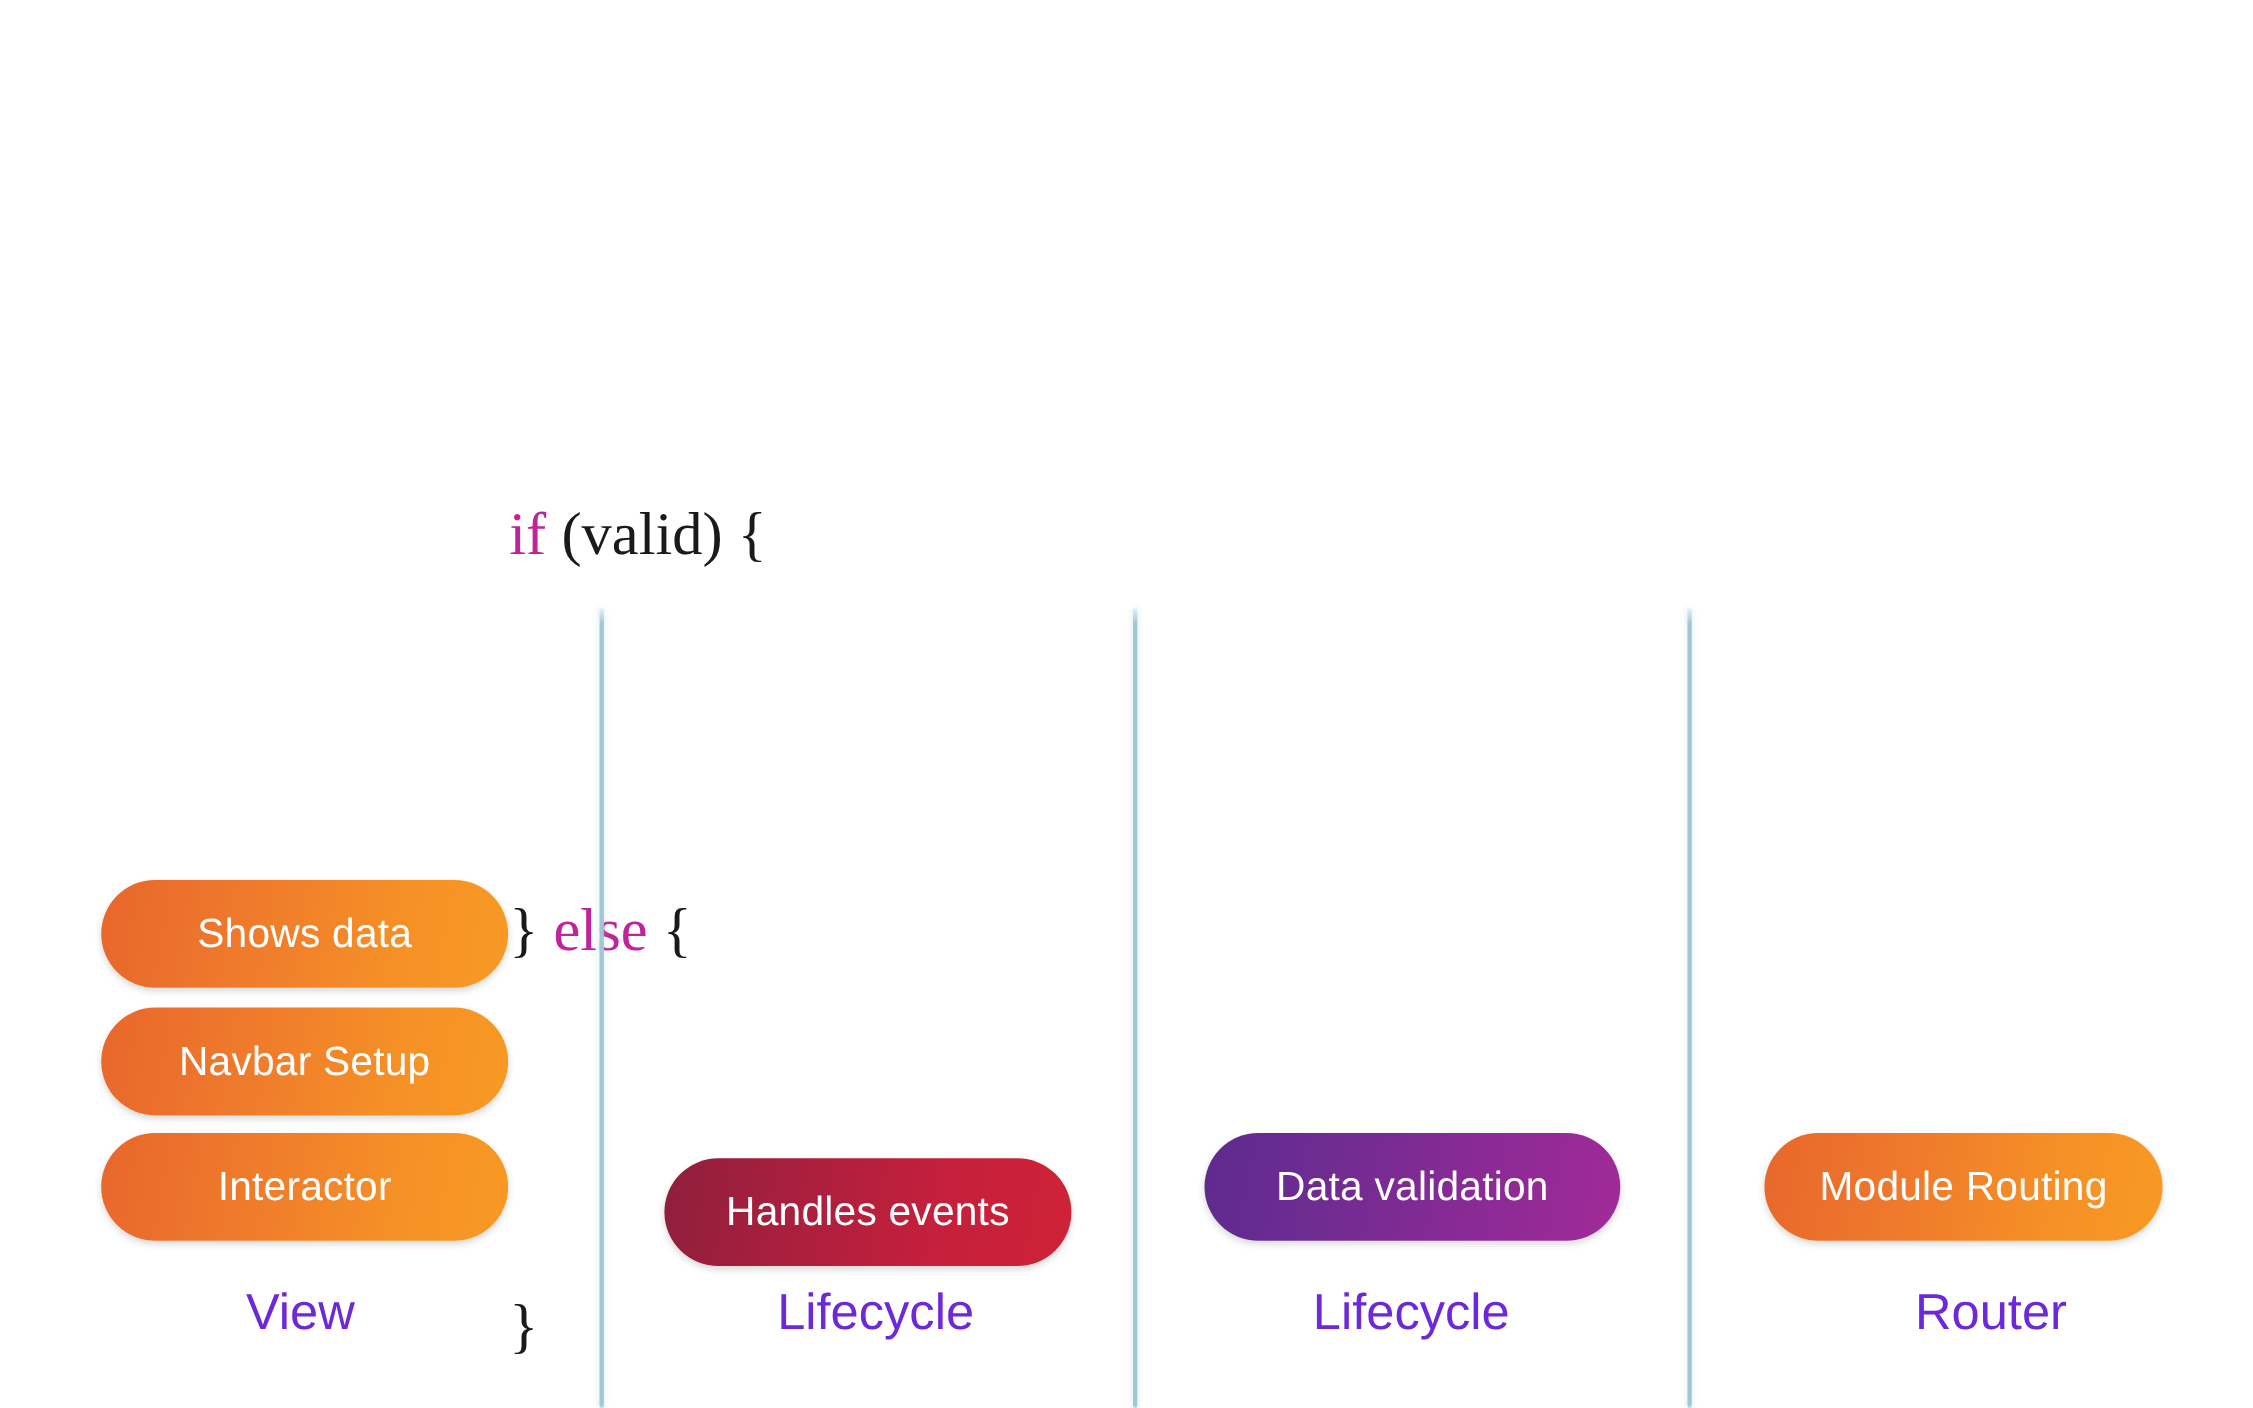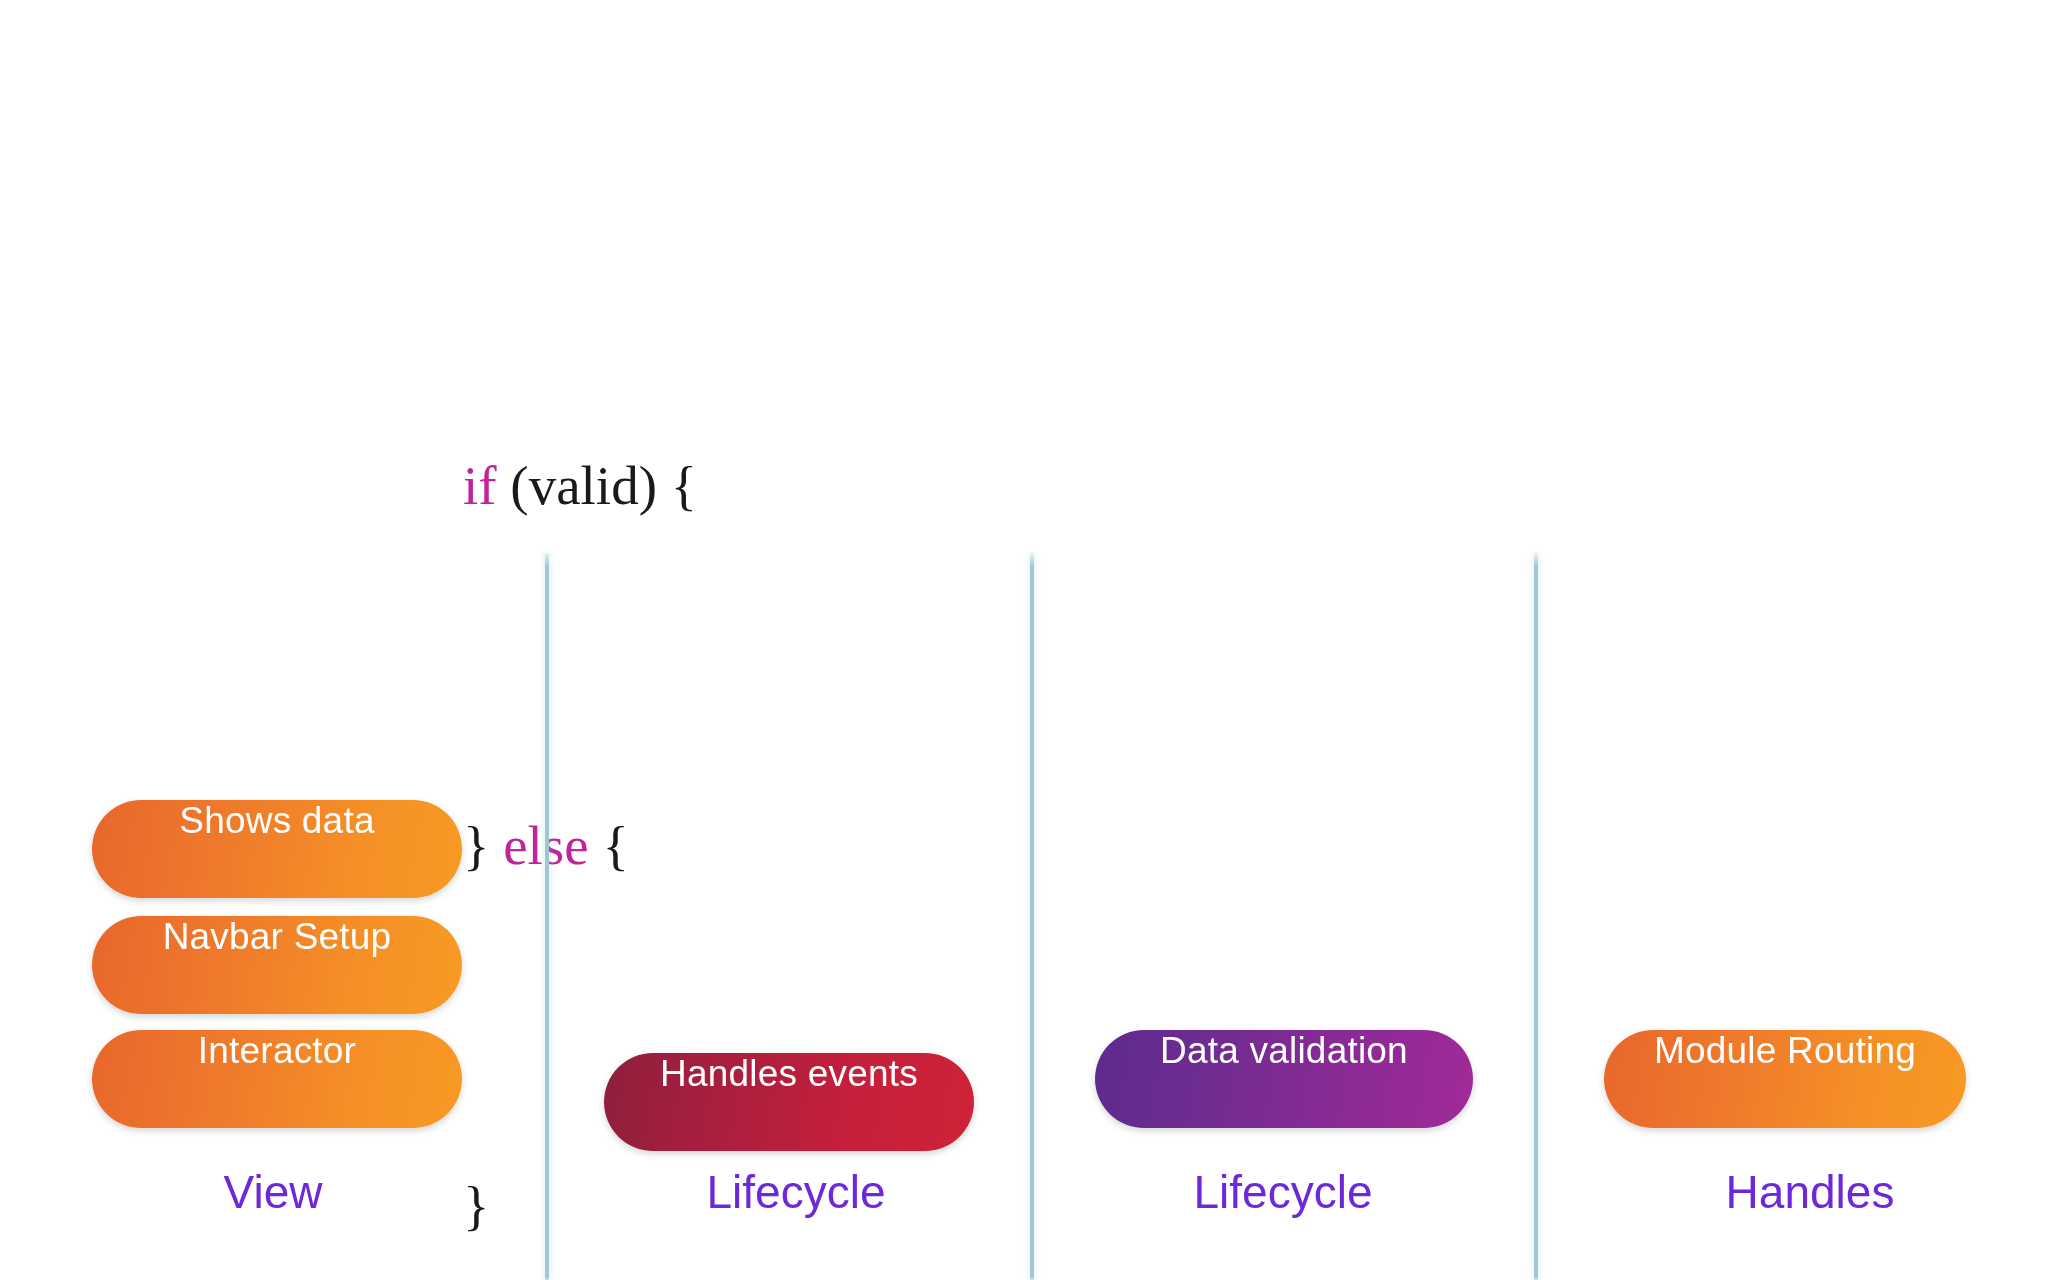--- a/index.html
+++ b/index.html
@@ -61,20 +61,21 @@
     top: 0;
     bottom: 0;
   }
 
   
   .pill {
     position: absolute;
     height: 98px;
     border-radius: 49px;
     display: flex;
+    align-items: center;
     justify-content: center;
     color: #ffffff;
     font-size: 37px;
     font-weight: 400;
     letter-spacing: 0.2px;
     white-space: nowrap;
     box-shadow: 0 3px 7px rgba(0,0,0,0.16);
     font-family: "Liberation Sans", sans-serif;
   }
   .pill-orange {
@@ -138,16 +139,16 @@
     <div class="pill pill-purple" style="left:1095px; top:1030px; width:378px;">
       <span>Data validation</span>
     </div>
     <div class="caption" style="left:1098px; width:370px;">Lifecycle</div>
   </div>
 
   <div class="column">
     <div class="pill pill-orange" style="left:1604px; top:1030px; width:362px;">
       <span>Module Routing</span>
     </div>
-    <div class="caption" style="left:1625px; width:370px;">Handles</div>
+    <div class="caption" style="left:1625px; width:370px;">Router</div>
   </div>
 
 </div>
 
 </body></html>

